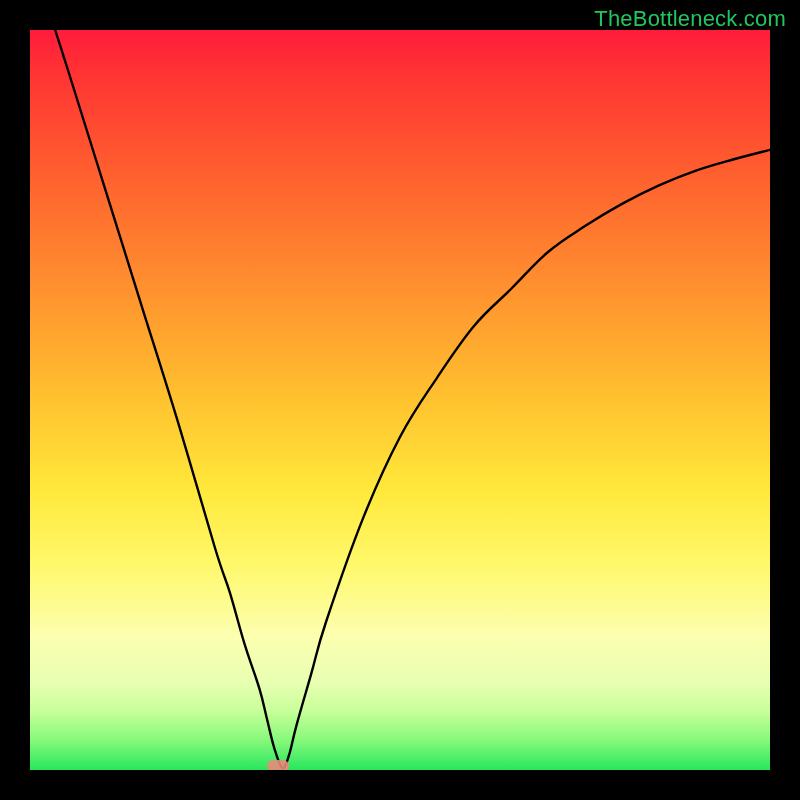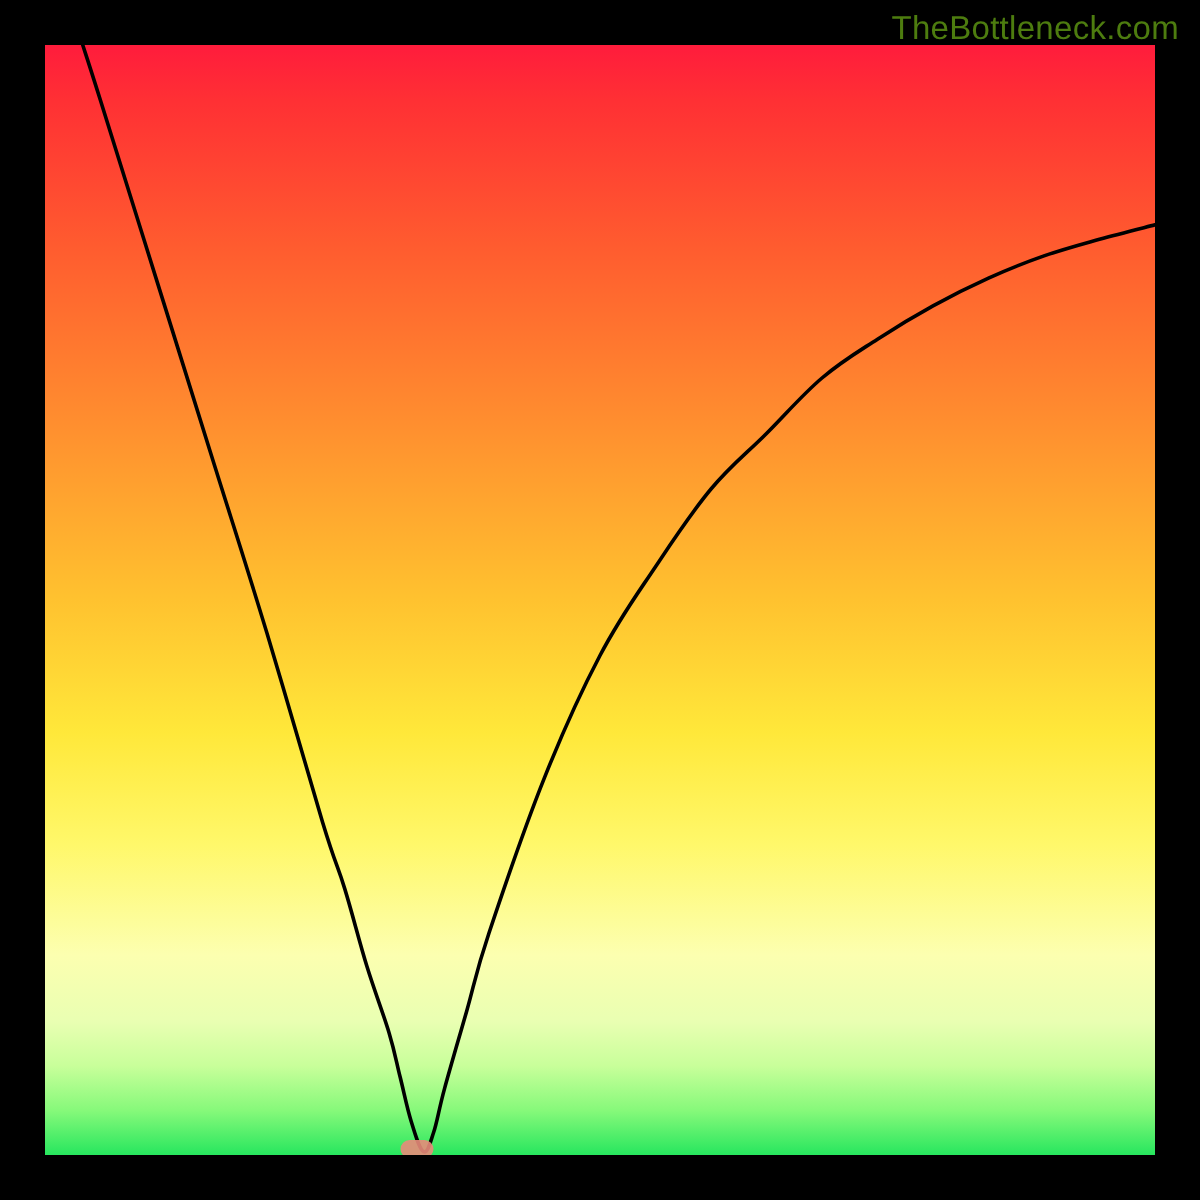--- a/index.html
+++ b/index.html
@@ -35,21 +35,21 @@
       #e9ffb2 88%,
       #c8ff9a 92%,
       #86f97a 96%,
       #27e65e 100%
     );
   }
   .watermark {
     position: absolute;
     top: 6px;
     right: 14px;
-    color: #4d7c0f;
+    color: #22c55e;
     font-size: 22px;
     letter-spacing: 0.2px;
     font-weight: 500;
   }
   svg.curve {
     position: absolute;
     inset: 0;
   }
   .marker {
     position: absolute;

